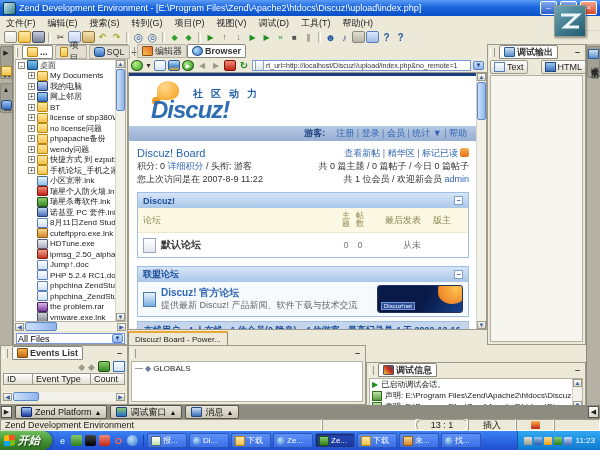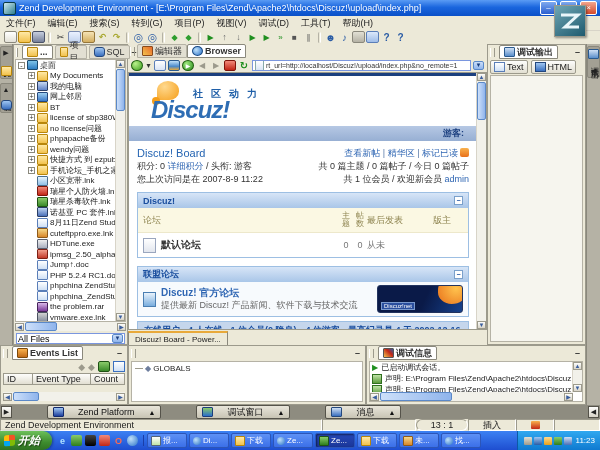--- a/index.html
+++ b/index.html
@@ -106,49 +106,49 @@
   #btabrow{position:absolute;left:0;top:286px;right:0;height:15px;display:flex;align-items:flex-start;padding-top:1px;}
   .doctab{height:12px;padding:0 6px;background:#ECE9D8;border:1px solid #8A887C;border-top:2px solid #E8A93A;display:flex;align-items:center;font-size:8px;color:#222;}
   
   .dzlink{color:#2F66B3;text-decoration:none;}
   #dzlogo{position:relative;height:50px;}
   #bulb{position:absolute;left:28px;top:5px;width:22px;height:19px;background:radial-gradient(circle at 35% 30%,#FFD98E,#F59E1A);border-radius:50% 50% 45% 12%;}
   #bulb::after{content:"";position:absolute;left:-5px;bottom:-5px;width:8px;height:8px;background:#F59E1A;border-radius:50%;}
   #dzsub{position:absolute;left:64px;top:11px;color:#1F5FA8;font-weight:bold;letter-spacing:8px;font-size:10px;}
   #dzword{position:absolute;left:22px;top:20px;font-style:italic;font-weight:bold;font-size:24px;color:#2E6DB4;letter-spacing:-1px;}
   #dznav{height:15px;background:linear-gradient(#B6C8E4,#97AFD3);display:flex;align-items:center;justify-content:flex-end;gap:0;padding-right:10px;color:#1A3E7E;}
-  #dznav .navpre{font-weight:bold;margin-right:3px;}
+  #dznav .navpre{font-weight:bold;margin-right:11px;}
   #dznav span.nl+span.nl::before{content:" | ";color:#5A7AA8;}
   #dzinfo{display:flex;justify-content:space-between;padding:6px 8px 4px;line-height:13px;}
   #dzinfo .bt1{color:#2464B2;font-weight:normal;font-size:11px;}
   #dzinfo .right{text-align:right;}
   #dzinfo span.nl+span.nl::before{content:" | ";color:#5A7AA8;}
   .rss{display:inline-block;width:9px;height:9px;background:linear-gradient(#F9B24E,#E8701A);border-radius:2px;vertical-align:-1px;margin-left:2px;}
   .dzbox{margin:2px 8px 0;border:1px solid #9DBFE3;}
   .dzhead{height:15px;background:linear-gradient(180deg,#D7E5F7,#A9C6E8);display:flex;align-items:center;padding:0 5px;color:#1A4E9E;font-weight:bold;}
   .dzmin{margin-left:auto;width:9px;height:9px;background:#fff;border:1px solid #7AA0CB;font-size:7px;line-height:7px;text-align:center;color:#1A4E9E;font-weight:bold;box-sizing:border-box;}
   .dzcols{display:flex;align-items:center;background:#FBF8E3;border-bottom:1px solid #EDE8CB;color:#8E8450;height:24px;padding:0 5px;}
   .c-forum{flex:1;} .c-t,.c-p{width:14px;text-align:center;} 
   .vcol{display:inline-block;width:9px;line-height:8px;word-break:break-all;font-size:8px;text-align:center;}
-  .c-last{width:54px;text-align:left;} .c-mod{width:42px;text-align:center;}
+  .c-last{width:54px;text-align:right;} .c-mod{width:42px;text-align:center;}
   .dzrow{display:flex;align-items:center;height:24px;padding:0 5px;background:#fff;}
   .pageico{width:11px;height:13px;background:linear-gradient(#fff,#E2E6EE);border:1px solid #9AA6BE;margin-right:5px;}
   .pageico.blue{background:linear-gradient(#E8F2FC,#7AAEDE);border-color:#4A7EB2;}
   .fname{font-weight:bold;color:#333;font-size:10px;}
   .unrow{display:flex;align-items:center;padding:3px 5px;background:#F7FAFD;}
   .untxt{flex:1;line-height:12px;}
   .unname{color:#2F66B3;font-weight:bold;font-size:10px;}
   .undesc{color:#666;}
   #banner{width:84px;height:26px;background:linear-gradient(115deg,#0A1A48 55%,#16418C);border:1px solid #22335E;border-radius:3px;position:relative;overflow:hidden;flex:0 0 84px;}
   #banner::before{content:"";position:absolute;right:-6px;top:-8px;width:30px;height:26px;background:radial-gradient(circle at 60% 40%,#FFC34E,#E8701A);border-radius:50% 40% 60% 50%;}
   #banner .blabel{position:absolute;left:3px;bottom:2px;background:#2A4E9E;border:1px solid #7A9ACE;color:#fff;font-size:6px;padding:0 2px;}
   #onlinebar{margin:4px 8px 0;background:#C5D6EC;border:1px solid #9DBFE3;color:#1A4E9E;font-weight:bold;padding:2px 6px;white-space:nowrap;overflow:hidden;}
   
   #rightpanel{left:487px;top:44px;width:99px;height:301px;}
-  #dobtns{position:absolute;left:2px;top:15px;right:2px;height:13px;display:flex;gap:3px;align-items:center;}
+  #dobtns{position:absolute;left:2px;top:15px;right:2px;height:13px;display:flex;gap:13px;align-items:center;}
   .dob{display:flex;align-items:center;gap:2px;height:12px;padding:0 3px;background:linear-gradient(#FDFDFB,#E2DFD2);border:1px solid #9C9A8C;border-radius:2px;color:#222;}
   .abc-icon{display:inline-block;width:9px;height:8px;background:linear-gradient(#FFF,#CFE0F5);border:1px solid #5A7EB8;}
   .html-icon{display:inline-block;width:9px;height:8px;background:linear-gradient(#9FC6F2,#3A6FBF);border:1px solid #24487E;}
   #docontent{position:absolute;left:2px;top:30px;right:2px;bottom:2px;background:#F6F5EE;border:1px solid #B5B2A5;}
   
   #events{left:0;top:345px;width:128px;height:60px;}
   #evtools{position:absolute;right:2px;top:15px;display:flex;gap:3px;align-items:center;}
   .ev-arrow{color:#9C9A8C;font-size:9px;}
   .ev-refresh{width:10px;height:9px;background:linear-gradient(#8ACB6A,#3A8A2A);border:1px solid #1E5214;border-radius:2px;}
   .ev-table{width:10px;height:9px;background:linear-gradient(#fff,#CFE0F5);border:1px solid #3A6FBF;}
@@ -160,31 +160,31 @@
   .vtico{display:inline-block;width:9px;height:8px;border-radius:1px;}
   .vt-var{background:linear-gradient(#8ACB6A,#2E7E1E);border:1px solid #1E5214;}
   .vt-watch{background:linear-gradient(#9FC6F2,#3A6FBF);border:1px solid #24487E;}
   .vt-stack{background:linear-gradient(#BFD4F2,#4A6FB8);border:1px solid #2A3E66;}
   .vt-break{background:linear-gradient(#F28A7A,#C22616);border:1px solid #7E140A;}
   .vt-buf{background:linear-gradient(#CFE0F5,#5A8ECB);border:1px solid #2A5A8E;}
   #varcontent{position:absolute;left:2px;top:15px;right:2px;bottom:2px;background:#fff;border:1px solid #B5B2A5;padding:2px 3px;box-sizing:border-box;}
   .gline{display:flex;align-items:center;gap:2px;font-size:8px;color:#222;}
   .gdash{width:8px;border-top:1px solid #9C9A8C;}
   .gdiamond{color:#6E7E9E;font-size:8px;}
-  #dbgmsg{left:366px;top:345px;width:220px;height:60px;}
+  #dbgmsg{left:366px;top:362px;width:220px;height:60px;}
   #dmcontent{position:absolute;left:2px;top:15px;right:2px;bottom:2px;background:#fff;border:1px solid #B5B2A5;overflow:hidden;}
   .dmline{display:flex;align-items:center;gap:3px;height:11px;padding-left:2px;white-space:nowrap;overflow:hidden;font-size:8px;color:#222;}
   .dm-play{color:#1F8F1F;font-size:8px;}
   .dm-decl{display:inline-block;width:8px;height:8px;background:linear-gradient(#BFE3A8,#5A9A3A);border:1px solid #2E6E1E;flex:0 0 8px;}
   #dmvscroll{position:absolute;right:0;top:0;bottom:9px;width:9px;background:#F2F1EA;border-left:1px solid #D8D4C8;display:flex;flex-direction:column;justify-content:space-between;}
   #dmhscroll{position:absolute;left:0;right:9px;bottom:0;height:9px;}
   
   #collrow{left:0;top:405px;width:600px;height:14px;background:#8E8C80;display:flex;align-items:center;gap:3px;padding:0 1px;box-sizing:border-box;}
   .collbtn{width:11px;height:12px;background:linear-gradient(#FDFDFB,#D8D4C8);border:1px solid #55534A;display:flex;align-items:center;justify-content:center;font-size:7px;color:#222;box-sizing:border-box;}
-  .colltab{display:flex;align-items:center;gap:14px;height:12px;padding:0 5px;background:linear-gradient(#E8E5DA,#C8C4B4);border:1px solid #55534A;border-radius:2px;color:#111;margin-left:32px;}
+  .colltab{display:flex;align-items:center;gap:3px;height:12px;padding:0 5px;background:linear-gradient(#E8E5DA,#C8C4B4);border:1px solid #55534A;border-radius:2px;color:#111;}
   .ctico{display:inline-block;width:9px;height:8px;border-radius:1px;}
   .ct-zend{background:linear-gradient(#9FC6F2,#1E3F9E);border:1px solid #122A6E;}
   .ct-dbg{background:linear-gradient(#8ACB6A,#2A6ECB);border:1px solid #1A3E7E;}
   .ct-msg{background:linear-gradient(#CFE0F5,#3A6FBF);border:1px solid #24487E;}
   #statusbar{left:0;top:419px;width:600px;height:12px;background:#ECE9D8;display:flex;}
   .scell{border:1px solid;border-color:#9C9A8C #FFF #FFF #9C9A8C;display:flex;align-items:center;padding:0 4px;color:#222;box-sizing:border-box;white-space:nowrap;overflow:hidden;}
   .dl-icon{width:9px;height:8px;background:linear-gradient(#F9B24E,#C22616);border-radius:1px;}
   #taskbar{left:0;top:431px;width:600px;height:19px;background:linear-gradient(180deg,#3C81F3 0%,#2A64E8 12%,#1E4ED0 85%,#16three 100%);background:linear-gradient(180deg,#3C81F3,#1E4ED0);display:flex;align-items:center;}
   #startbtn{height:19px;padding:0 12px 0 4px;background:linear-gradient(#6CC05A,#3E8C2E 60%,#2E7222);border-radius:0 9px 9px 0;display:flex;align-items:center;gap:3px;color:#fff;font-weight:bold;font-style:italic;font-size:11px;text-shadow:1px 1px 1px rgba(0,0,0,.5);box-shadow:1px 0 3px rgba(0,0,0,.4);}
   .winflag{width:11px;height:11px;border-radius:2px;background:conic-gradient(from 0deg,#F35325 0 25%,#81BC06 0 50%,#05A6F0 0 75%,#FFBA08 0);transform:skewY(-5deg);}
@@ -511,20 +511,23 @@
       <div id="topline"></div>
 
       <div id="dzlogo">
         <span id="bulb"></span>
         <span id="dzsub">社区动力</span>
         <span id="dzword">Discuz!</span>
       </div>
 
       <div id="dznav">
         <span class="navpre">游客:</span>
+        <span>
+          
+        <span class="nl dzlink">注册</span><span class="nl dzlink">登录</span><span class="nl dzlink">会员</span><span class="nl dzlink">统计 ▼</span><span class="nl dzlink">帮助</span></span>
       </div>
 
       <div id="dzinfo">
         <div class="left">
           <div class="bt1">Discuz! Board</div>
           <div>
             <span>积分: 0 </span><span class="dzlink">详细积分</span><span> / 头衔: 游客</span>
           </div>
           <div>您上次访问是在 2007-8-9 11:22</div>
         </div>

